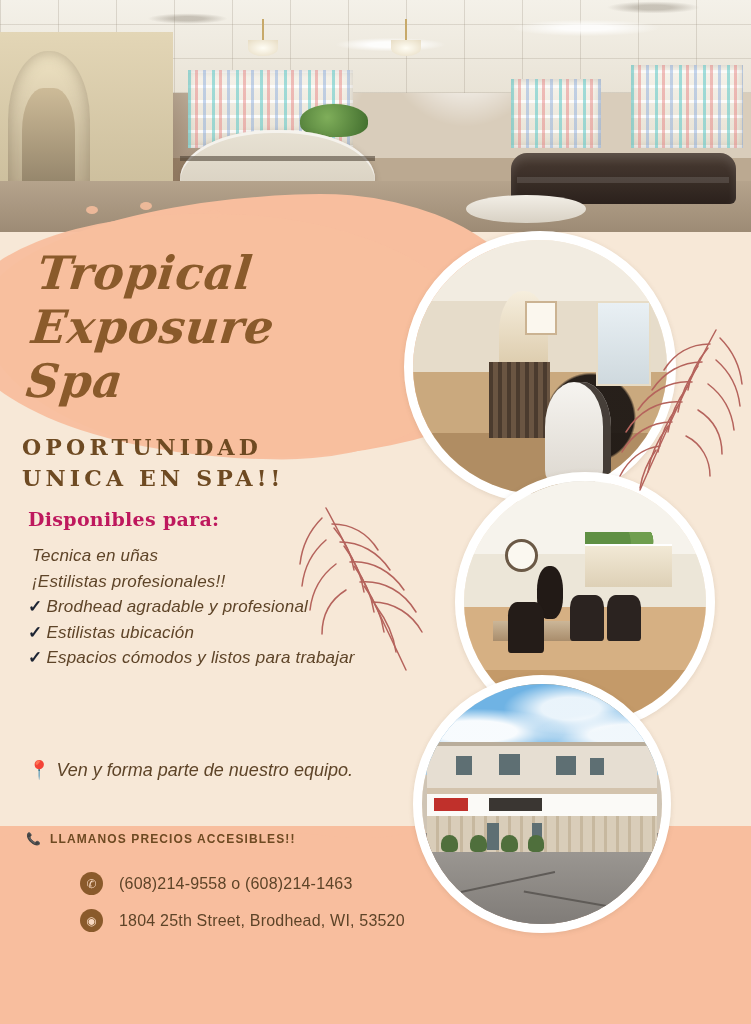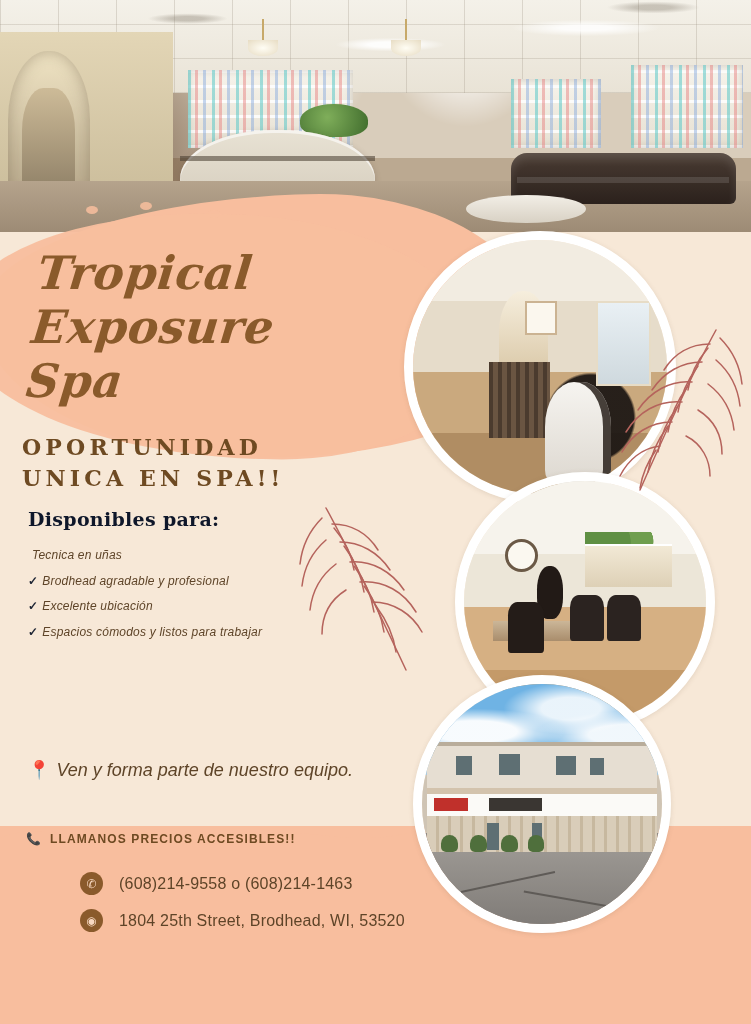--- a/index.html
+++ b/index.html
@@ -100,24 +100,24 @@
   
   .headline{position:absolute;left:22px;top:432px;width:420px;
     font-family:"DejaVu Serif", serif;font-weight:700;
     font-size:22px;line-height:31px;letter-spacing:4.2px;
     color:#6E4A22;text-transform:uppercase;}
   .headline span{display:block;}
 
   
   .subhead{position:absolute;left:28px;top:508px;
     font-family:"DejaVu Serif", serif;font-weight:700;
-    font-size:19px;color:#0f172a;letter-spacing:.3px;}
+    font-size:19px;color:#be185d;letter-spacing:.3px;}
   .bodylist{position:absolute;left:28px;top:543px;width:348px;
     font-family:"Liberation Sans", sans-serif;font-style:italic;
-    font-size:12px;line-height:25.5px;color:#5E4428;letter-spacing:.2px;}
+    font-size:17px;line-height:25.5px;color:#5E4428;letter-spacing:.2px;}
   .bodylist .line{display:block;}
   .bodylist .chk{color:#1D2433;font-style:normal;font-weight:700;margin-right:4px;}
   .closing{position:absolute;left:28px;top:757px;width:330px;
     font-family:"Liberation Sans", sans-serif;font-style:italic;
     font-size:18px;line-height:26px;color:#5E4428;}
   .pin{color:#D8333F;font-style:normal;margin-right:6px;}
 
   
   .band{position:absolute;left:0;top:826px;width:751px;height:198px;background:#F8BE9E;}
   .band-edge{position:absolute;left:0;top:-16px;width:100%;height:30px;}
@@ -257,22 +257,23 @@
 
   <div class="headline">
     <span>OPORTUNIDAD</span>
     <span>UNICA EN SPA!!</span>
   </div>
 
   <div class="subhead">Disponibles para:</div>
 
   <div class="bodylist">
     <span class="line"><span class="chk"></span><span>Tecnica en uñas</span></span>
+    <span class="line"><span class="chk"></span><span>¡Estilistas profesionales!!</span></span>
     <span class="line"><span class="chk">✓</span><span>Brodhead agradable y profesional</span></span>
-    <span class="line"><span class="chk">✓</span><span>Excelente ubicación</span></span>
+    <span class="line"><span class="chk">✓</span><span>Estilistas ubicación</span></span>
     <span class="line"><span class="chk">✓</span><span>Espacios cómodos y listos para trabajar</span></span>
   </div>
 
   <div class="closing">
     <span class="pin">📍</span><span>Ven y forma parte de nuestro equipo.</span>
   </div>
 
   <div class="band"></div>
   <svg class="band-edge" style="position:absolute;left:0;top:812px;width:751px;height:34px;" viewBox="0 0 751 34" preserveAspectRatio="none">
     <path d="M0,26 C40,10 70,30 112,20 C160,9 200,30 250,22 C300,14 340,32 392,24 C440,17 470,6 520,14 C570,22 610,8 660,16 C700,22 730,12 751,18 L751,34 L0,34 Z" fill="#F8BE9E"></path>

